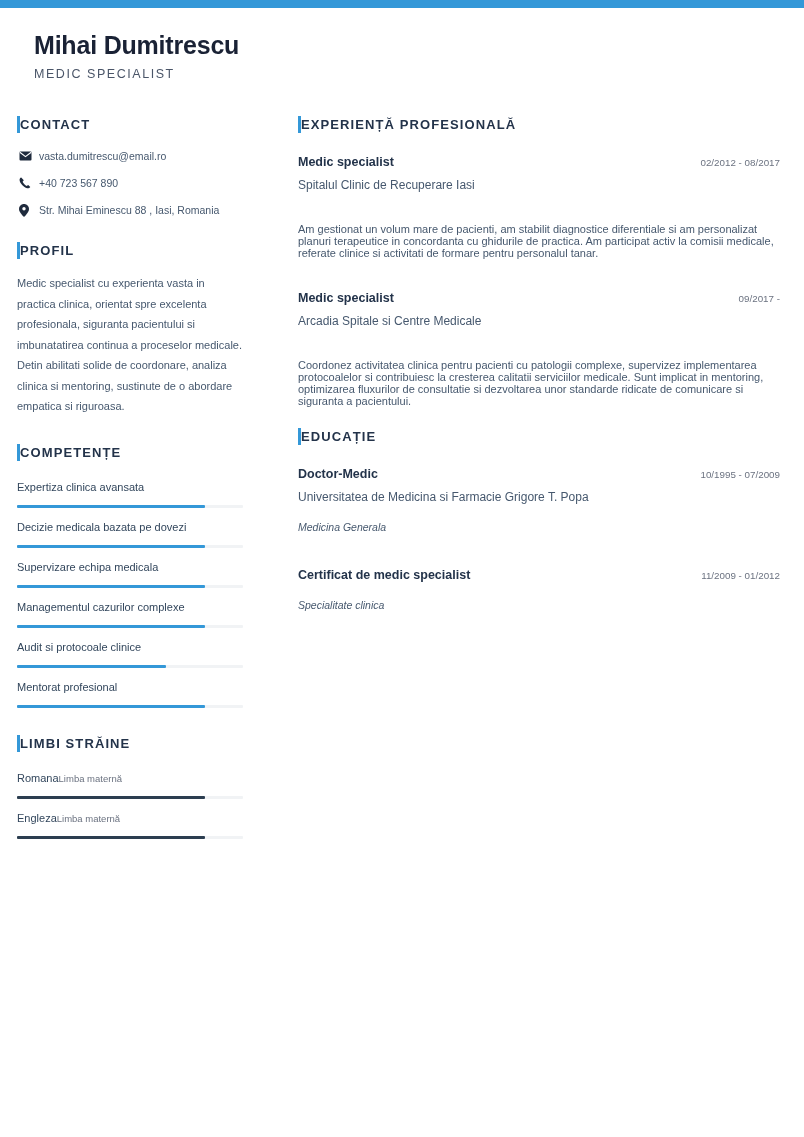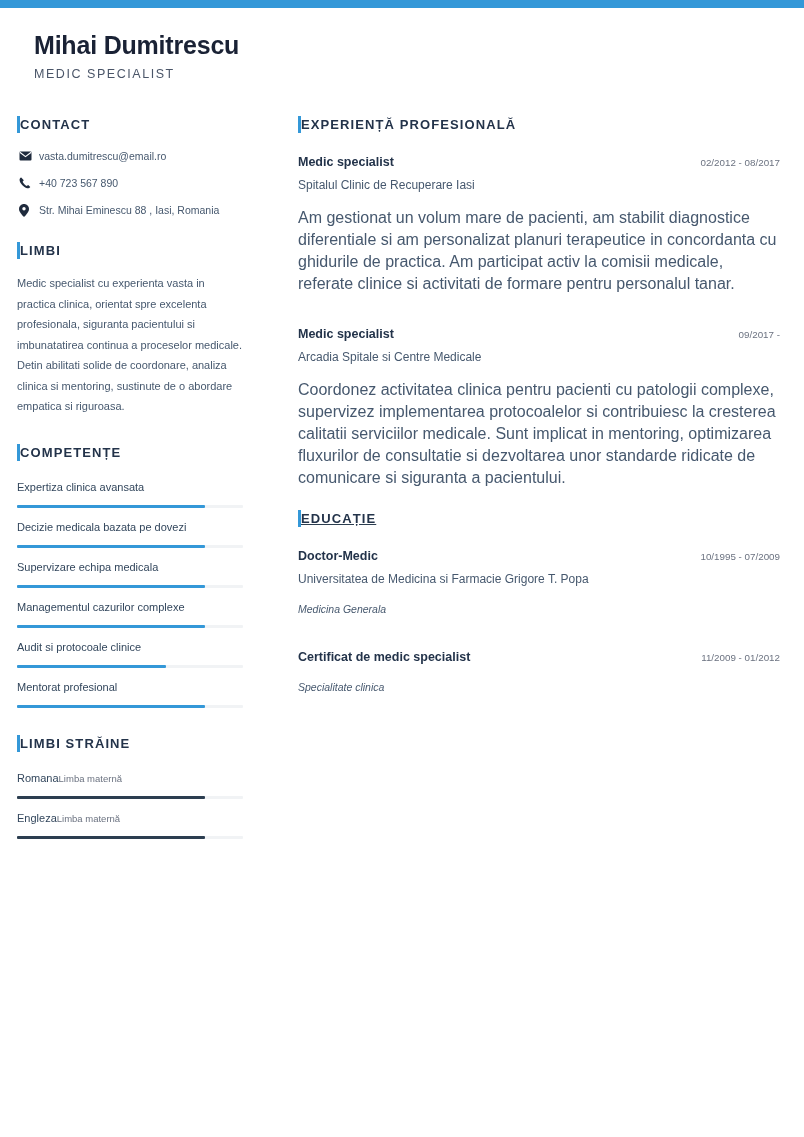--- a/index.html
+++ b/index.html
@@ -193,24 +193,24 @@
     margin-top: 3px;
   }
   .entry-extra {
     font-size: 10.5px;
     font-style: italic;
     color: #46586e;
     line-height: 18px;
     margin-top: 11px;
   }
   .entry-desc {
-    font-size: 16px;
-    line-height: 22px;
-    color: #46586e;
-    margin-top: 12px;
+    font-size: 11px;
+    line-height: 12px;
+    color: #46586e;
+    margin-top: 28px;
   }
 </style>
 </head>
 <body>
 
 <div class="top-bar"></div>
 
 <div class="header">
   <div class="full-name">Mihai Dumitrescu</div>
   <div class="job-title">MEDIC SPECIALIST</div>
@@ -253,21 +253,21 @@
             </svg>
           </span>
           <span class="contact-text">Str. Mihai Eminescu 88 , Iasi, Romania</span>
         </div>
 
       </div>
     </div>
 
     <div class="section" style="margin-bottom:26px;">
       <div class="section-head">
-        <span class="section-title">LIMBI</span>
+        <span class="section-title">PROFIL</span>
       </div>
       <div class="profile-text">Medic specialist cu experienta vasta in practica clinica, orientat spre excelenta profesionala, siguranta pacientului si imbunatatirea continua a proceselor medicale. Detin abilitati solide de coordonare, analiza clinica si mentoring, sustinute de o abordare empatica si riguroasa.</div>
     </div>
 
     <div class="section" style="margin-bottom:26px;">
       <div class="section-head">
         <span class="section-title">COMPETENȚE</span>
       </div>
 
       <div class="skill-item">
@@ -361,21 +361,21 @@
         <div class="entry-head">
           <span class="entry-title">Medic specialist</span>
           <span class="entry-date">09/2017 -</span>
         </div>
         <div class="entry-org">Arcadia Spitale si Centre Medicale</div>
         <div class="entry-desc">Coordonez activitatea clinica pentru pacienti cu patologii complexe, supervizez implementarea protocoalelor si contribuiesc la cresterea calitatii serviciilor medicale. Sunt implicat in mentoring, optimizarea fluxurilor de consultatie si dezvoltarea unor standarde ridicate de comunicare si siguranta a pacientului.</div>
       </div>
     </div>
 
     <div class="section">
-      <div class="section-head" style="margin-bottom:19px;text-decoration:underline;">
+      <div class="section-head" style="margin-bottom:19px;">
         <span class="section-title">EDUCAȚIE</span>
       </div>
 
       <div class="entry" style="margin-bottom:30px;">
         <div class="entry-head">
           <span class="entry-title">Doctor-Medic</span>
           <span class="entry-date">10/1995 - 07/2009</span>
         </div>
         <div class="entry-org">Universitatea de Medicina si Farmacie Grigore T. Popa</div>
         <div class="entry-extra">Medicina Generala</div>

